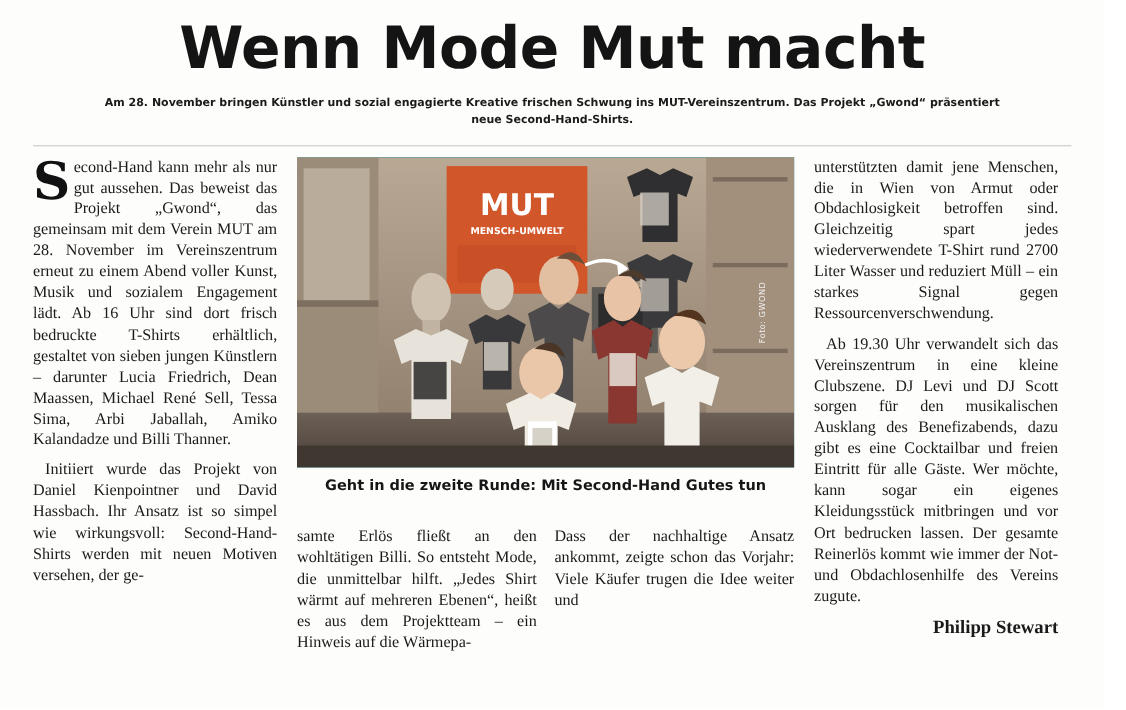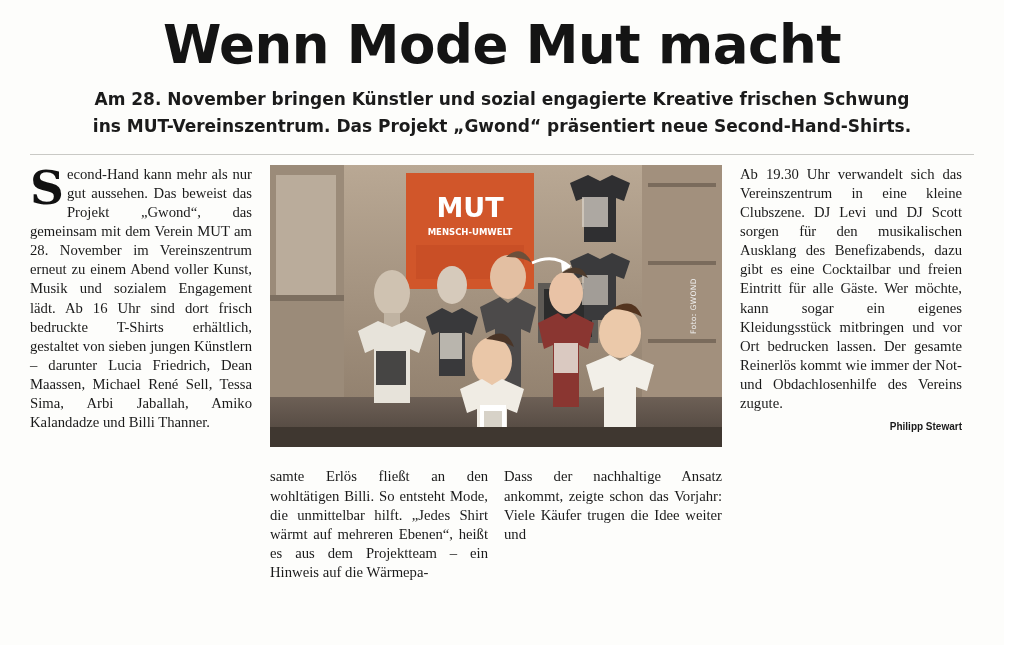--- a/index.html
+++ b/index.html
@@ -30,21 +30,21 @@
     font-size: 53px;
     line-height: 1.02;
     text-align: center;
     letter-spacing: -0.5px;
     color: #141414;
     margin: 4px 0 14px 0;
   }
   .subhead {
     font-family: "DejaVu Sans", sans-serif;
     font-weight: bold;
-    font-size: 17px;
+    font-size: 10px;
     line-height: 1.58;
     text-align: center;
     color: #1b1b1b;
     margin: 0 58px 14px 58px;
   }
 
   .rule {
     border: 0;
     border-top: 1px solid #c9c9c5;
     margin: 0 0 10px 0;
@@ -125,42 +125,43 @@
   }
   .mid-col {
     flex: 0 0 218px;
     width: 218px;
     font-size: 14.7px;
     line-height: 1.30;
     text-align: justify;
     hyphens: auto;
   }
   .byline {
-    font-family: Liberation Sans, sans-serif;
-    font-weight: bold;
-    font-size: 10px;
+    font-family: Liberation Serif, serif;
+    font-weight: bold;
+    font-size: 17px;
     text-align: right;
     margin-top: 7px;
   }
 </style>
 </head>
 <body>
 
 <div class="page">
 
   <h1 class="headline">Wenn Mode Mut macht</h1>
 
   <div class="subhead">Am 28. November bringen Künstler und sozial engagierte Kreative frischen Schwung ins MUT-Vereinszentrum. Das Projekt „Gwond“ präsentiert neue Second-Hand-Shirts.</div>
 
   <hr class="rule">
 
   <div class="columns">
 
     <div class="col col-1">
       <p class="dropcap">Second-Hand kann mehr als nur gut aussehen. Das beweist das Projekt „Gwond“, das gemeinsam mit dem Verein MUT am 28. November im Vereinszentrum erneut zu einem Abend voller Kunst, Musik und sozialem Engagement lädt. Ab 16 Uhr sind dort frisch bedruckte T-Shirts erhältlich, gestaltet von sieben jungen Künstlern – darunter Lucia Friedrich, Dean Maassen, Michael René Sell, Tessa Sima, Arbi Jaballah, Amiko Kalandadze und Billi Thanner.</p>
+      <p>Initiiert wurde das Projekt von Daniel Kienpointner und David Hassbach. Ihr Ansatz ist so simpel wie wirkungsvoll: Second-Hand-Shirts werden mit neuen Motiven versehen, der ge-</p>
     </div>
 
     <div class="col-mid">
 
       <div class="photo-block">
         <div class="photo">
           <svg width="452" height="282" viewBox="0 0 452 282">
             <defs>
               <linearGradient id="wallg" x1="0" y1="0" x2="0" y2="1">
                 <stop offset="0%" stop-color="#b9a894"></stop>
@@ -243,32 +244,34 @@
             <g>
               <ellipse cx="350" cy="168" rx="21" ry="25" fill="#ebc9aa"></ellipse>
               <path d="M342 144 q22 -14 30 8 q-14 -8 -30 -8z" fill="#53341f"></path>
               <path d="M316 200 l24 -10 l10 6 l10 -6 l24 10 l-7 26 l-11 -4 l0 56 l-32 0 l0 -56 l-11 4 z" fill="#f2efe8"></path>
             </g>
 
             <rect x="0" y="262" width="452" height="20" fill="#3f3730"></rect>
           </svg>
           <div class="photo-credit">Foto: GWOND</div>
         </div>
+        <div class="caption">Geht in die zweite Runde: Mit Second-Hand Gutes tun</div>
       </div>
 
       <div class="mid-cols">
         <div class="mid-col">
           <p>samte Erlös fließt an den wohltätigen Billi. So entsteht Mode, die unmittelbar hilft. „Jedes Shirt wärmt auf mehreren Ebenen“, heißt es aus dem Projektteam – ein Hinweis auf die Wärmepa-</p>
         </div>
         <div class="mid-col">
           <p>Dass der nachhaltige Ansatz ankommt, zeigte schon das Vorjahr: Viele Käufer trugen die Idee weiter und</p>
         </div>
       </div>
 
     </div>
 
     <div class="col col-4">
+      <p>unterstützten damit jene Menschen, die in Wien von Armut oder Obdachlosigkeit betroffen sind. Gleichzeitig spart jedes wiederverwendete T-Shirt rund 2700 Liter Wasser und reduziert Müll – ein starkes Signal gegen Ressourcenverschwendung.</p>
       <p>Ab 19.30 Uhr verwandelt sich das Vereinszentrum in eine kleine Clubszene. DJ Levi und DJ Scott sorgen für den musikalischen Ausklang des Benefizabends, dazu gibt es eine Cocktailbar und freien Eintritt für alle Gäste. Wer möchte, kann sogar ein eigenes Kleidungsstück mitbringen und vor Ort bedrucken lassen. Der gesamte Reinerlös kommt wie immer der Not- und Obdachlosenhilfe des Vereins zugute.</p>
       <div class="byline">Philipp Stewart</div>
     </div>
 
   </div>
 </div>
 
 </body></html>

